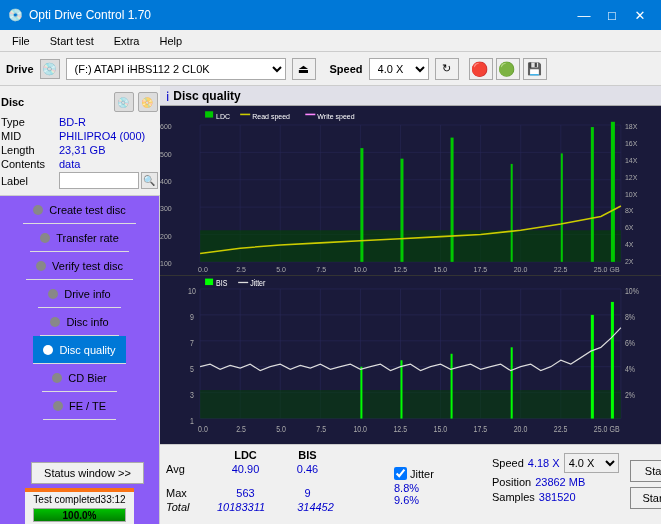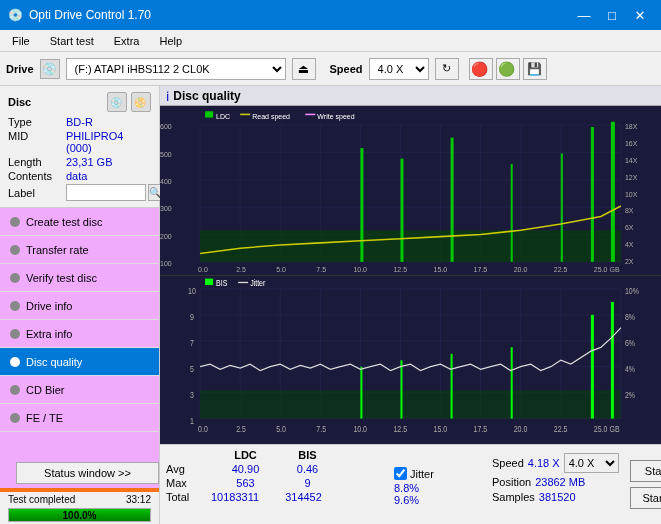--- a/index.html
+++ b/index.html
@@ -51,26 +51,27 @@
       min-width: 220px;
     }
     .drive-btn { width: 24px; height: 22px; background: #f0f0f0; border: 1px solid #aaa; cursor: pointer; display: flex; align-items: center; justify-content: center; font-size: 12px; }
     .speed-label { font-size: 11px; font-weight: bold; margin-left: 8px; }
     .speed-select { height: 22px; font-size: 11px; padding: 0 4px; border: 1px solid #aaa; background: white; width: 60px; }
     .speed-btn { width: 24px; height: 22px; background: #f0f0f0; border: 1px solid #aaa; cursor: pointer; display: flex; align-items: center; justify-content: center; font-size: 11px; }
 
     
     .sidebar {
       width: 160px;
-      background: #f0abfc;
+      background: #8b5cf6;
       border-right: 1px solid #ccc;
       display: flex;
       flex-direction: column;
       flex-shrink: 0;
       height: 438px;
+      align-items: center;
     }
 
     
     .disc-info-panel {
       background: #f0f0f0;
       padding: 6px 8px;
       border-bottom: 1px solid #ccc;
     }
     .disc-info-header {
       display: flex;
@@ -279,21 +280,21 @@
     <div class="nav-item">
       <div class="nav-dot"></div>
       <span>Verify test disc</span>
     </div>
     <div class="nav-item">
       <div class="nav-dot"></div>
       <span>Drive info</span>
     </div>
     <div class="nav-item">
       <div class="nav-dot"></div>
-      <span>Extra info</span>
+      <span>Disc info</span>
     </div>
     <div class="nav-item active">
       <div class="nav-dot" style="background:#fff;"></div>
       <span>Disc quality</span>
     </div>
     <div class="nav-item">
       <div class="nav-dot"></div>
       <span>CD Bier</span>
     </div>
     <div class="nav-item">
@@ -471,31 +472,31 @@
     </div>
 
     <div class="stats-bar">
 
       <div style="display:flex;flex-direction:column;font-size:11px;min-width:220px;">
         <div style="display:flex;gap:2px;margin-bottom:2px;">
           <span style="width:45px;"></span>
           <span style="width:65px;text-align:center;font-weight:bold;">LDC</span>
           <span style="width:55px;text-align:center;font-weight:bold;">BIS</span>
         </div>
-        <div style="display:flex;gap:2px;margin-bottom:2px;">
+        <div style="display:flex;gap:2px;margin-bottom:12px;">
           <span style="width:45px;">Avg</span>
           <span style="width:65px;text-align:center;color:#0000cc;">40.90</span>
           <span style="width:55px;text-align:center;color:#0000cc;">0.46</span>
         </div>
         <div style="display:flex;gap:2px;margin-bottom:2px;">
           <span style="width:45px;">Max</span>
           <span style="width:65px;text-align:center;color:#0000cc;">563</span>
           <span style="width:55px;text-align:center;color:#0000cc;">9</span>
         </div>
-        <div style="display:flex;gap:0;">
+        <div style="display:flex;gap:6px;font-style:italic;">
           <span style="width:45px;">Total</span>
           <span style="width:65px;text-align:left;color:#0000cc;">10183311</span>
           <span style="width:55px;text-align:center;color:#0000cc;">314452</span>
         </div>
       </div>
 
       <div style="display:flex;flex-direction:column;font-size:11px;min-width:90px;padding-top:18px;">
         <div style="display:flex;align-items:center;gap:3px;margin-bottom:2px;">
           <input type="checkbox" checked="" style="width: 13px; height: 13px;">
           <span>Jitter</span>

